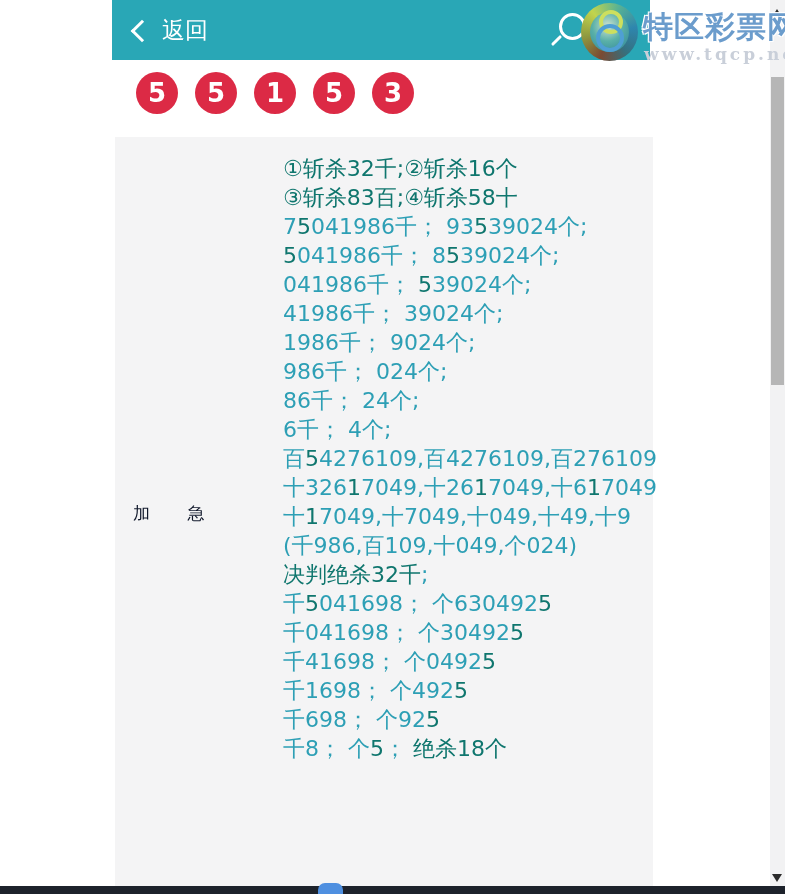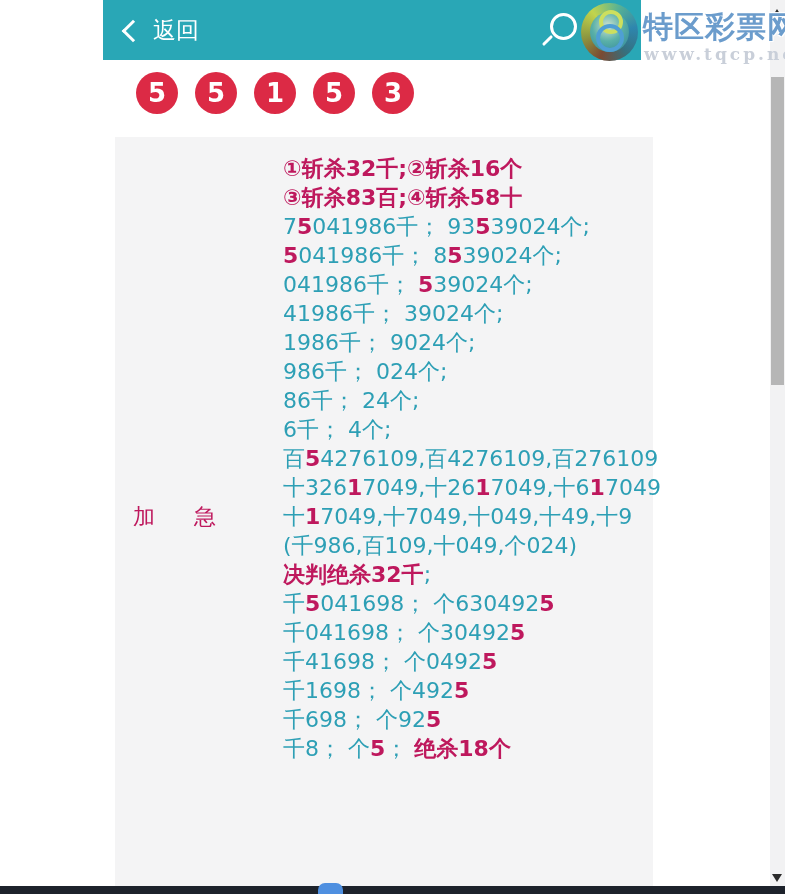--- a/index.html
+++ b/index.html
@@ -3,21 +3,21 @@
 <meta charset="utf-8">
 <style>
   html,body{margin:0;padding:0;}
   body{
     width:785px;height:894px;position:relative;overflow:hidden;
     background:#ffffff;
     font-family:"DejaVu Sans","Liberation Sans",sans-serif;
   }
   
   .header{
-    position:absolute;left:103px;top:0;width:538px;height:60px;
+    position:absolute;left:112px;top:0;width:538px;height:60px;
     background:#29a7b6;display:flex;align-items:center;z-index:1;
   }
   .back{display:flex;align-items:center;margin-left:22px;gap:12px;color:#fff;font-size:23px;cursor:pointer;}
   .chev{width:13px;height:13px;border-left:3px solid #fff;border-bottom:3px solid #fff;transform:rotate(45deg);margin-top:1px;}
   .search{position:absolute;right:64px;top:13px;width:34px;height:35px;cursor:pointer;}
   .s-circle{position:absolute;left:7px;top:0;width:21px;height:21px;border:3px solid #fff;border-radius:50%;}
   .s-handle{position:absolute;left:3px;top:21px;width:3px;height:13px;background:#fff;transform:rotate(45deg);border-radius:2px;}
   
   .logo{position:absolute;left:581px;top:3px;z-index:6;display:flex;align-items:flex-start;}
   .globe{width:57px;height:58px;border-radius:50%;position:relative;flex:0 0 auto;
@@ -30,24 +30,24 @@
   .logo-title{font-size:30px;font-weight:bold;color:#6b9ccc;letter-spacing:1px;line-height:1.1;white-space:nowrap;
     text-shadow:-1px -1px 0 #fff,1px -1px 0 #fff,-1px 1px 0 #fff,1px 1px 0 #fff;}
   .logo-url{font-size:17px;color:#c9cfd9;letter-spacing:3px;margin-top:1px;margin-left:1px;
     font-family:"DejaVu Serif","Liberation Serif",serif;font-weight:bold;}
   
   .badges{position:absolute;left:136px;top:72px;display:flex;gap:17px;z-index:1;}
   .badge{width:42px;height:42px;border-radius:50%;background:#dc2a45;color:#fff;
     font-size:26px;font-weight:bold;display:flex;align-items:center;justify-content:center;}
   
   .content{position:absolute;left:115px;top:137px;width:538px;height:757px;background:#f4f4f5;}
-  .row-label{position:absolute;left:18px;top:365px;font-size:22px;color:#be185d;word-spacing:32px;white-space:nowrap;}
+  .row-label{position:absolute;left:18px;top:365px;font-size:17px;color:#0f172a;word-spacing:32px;white-space:nowrap;}
   .lines{position:absolute;left:168px;top:17px;font-size:22px;line-height:29px;color:#2d9fb5;}
   .line{white-space:pre;}
-  .seg.r{color:#be185d;font-weight:bold;}
+  .seg.r{color:#0f766e;font-weight:normal;}
   
   .footer{position:absolute;left:0;top:886px;width:785px;height:8px;background:#1d222b;z-index:4;}
   .footer-nub{position:absolute;left:318px;top:-3px;width:25px;height:11px;border-radius:7px 7px 0 0;background:#4e8fe0;cursor:pointer;}
   
   .scrollbar{position:absolute;right:0;top:0;width:15px;height:894px;background:#f2f2f3;z-index:3;}
   .sb-up{position:absolute;top:9px;left:2px;width:0;height:0;
     border-left:5px solid transparent;border-right:5px solid transparent;border-bottom:8px solid #2b2b2b;cursor:pointer;}
   .sb-thumb{position:absolute;top:77px;left:1px;width:13px;height:308px;background:#b6b6b6;cursor:pointer;}
   .sb-down{position:absolute;top:874px;left:2px;width:0;height:0;
     border-left:5px solid transparent;border-right:5px solid transparent;border-top:8px solid #2b2b2b;cursor:pointer;}

